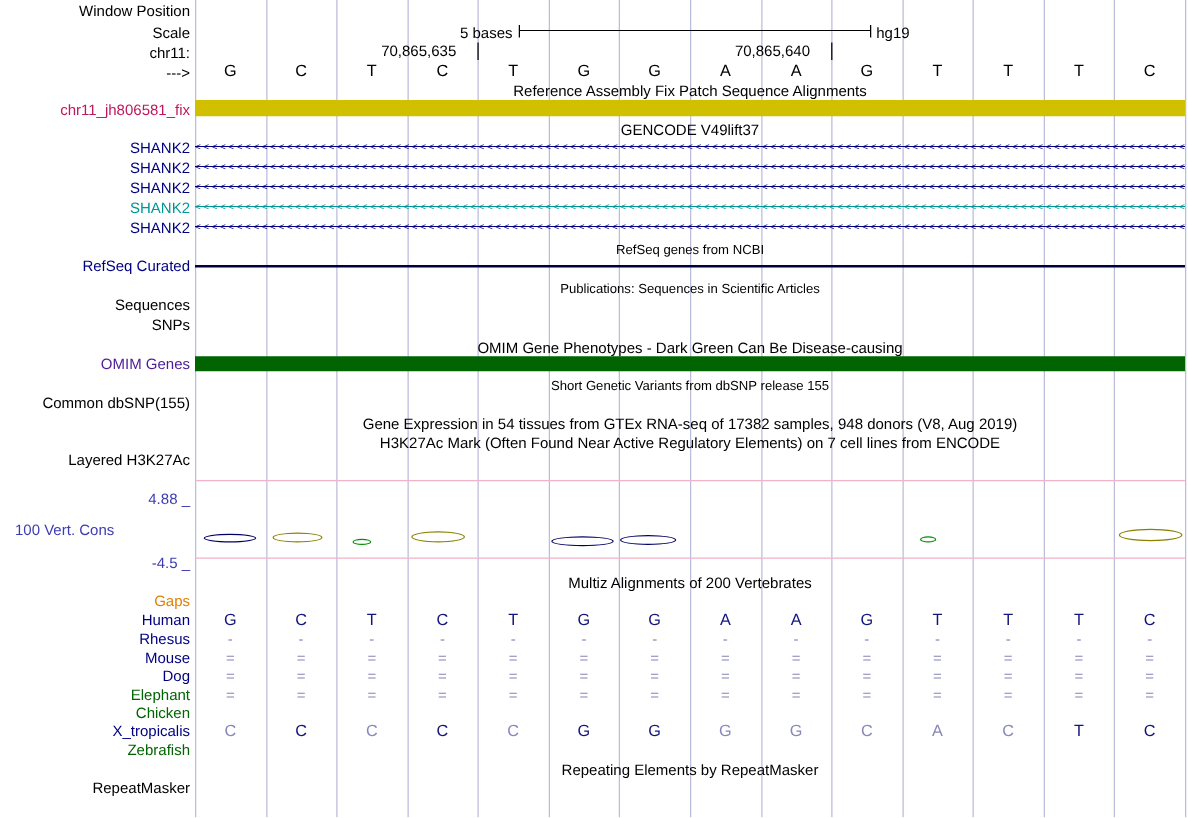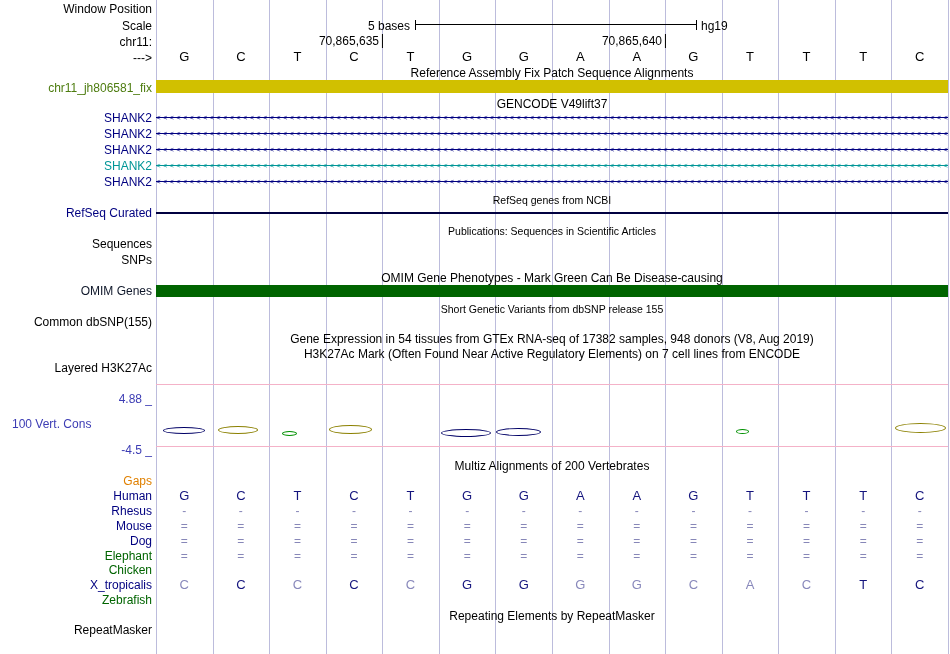--- a/index.html
+++ b/index.html
@@ -6,41 +6,41 @@
   html,body { background:#fff; }
   body { font-family:"Liberation Sans", sans-serif; }
   #screen { position:relative; width:950px; height:654px; background:#fff; overflow:hidden; }
 
   .vline { position:absolute; top:0; bottom:0; width:1px; background:#bcbcdc; }
   .pink  { position:absolute; left:156px; width:792px; height:1px; background:#f4b2c8; }
 
   .slabel { position:absolute; right:798px; height:14px; line-height:14px;
             font-size:12px; white-space:nowrap; color:#000; text-align:right; }
   .slabel.left { left:12px; right:auto; text-align:left; }
-  .c-fix   { color:#4d7c0f; }
+  .c-fix   { color:#be185d; }
   .c-navy  { color:#000080; }
   .c-teal  { color:#009697; }
-  .c-green { color:#0f172a; }
+  .c-green { color:#4c1d95; }
   .c-blue  { color:#3c3cb4; }
 
   .ctitle { position:absolute; left:156px; width:792px; text-align:center;
             font-size:12px; height:14px; line-height:14px; white-space:nowrap; color:#000; }
   .ctitle.small { font-size:10.5px; }
 
   #hdr { position:absolute; left:156px; top:1px; width:792px; display:flex;
          justify-content:center; gap:26px; font-size:12.5px; color:#000; white-space:nowrap; }
 
   .rtext { position:absolute; font-size:12px; height:14px; line-height:14px; white-space:nowrap; }
 
   #scalebar { position:absolute; left:415px; top:20px; width:282px; height:10px;
               border-left:1px solid #000; border-right:1px solid #000;
               background:linear-gradient(to bottom, transparent 4px, #000 4px, #000 5px, transparent 5px); }
 
   .postick { position:absolute; top:34px; height:14px; transform:translateX(-100%);
-             border-right:1px solid #000; padding-right:3px; display:flex; align-items:center;
+             border-right:1px solid #000; padding-right:17px; display:flex; align-items:center;
              font-size:12px; white-space:nowrap; }
 
   .baseltr { position:absolute; width:24px; margin-left:-12px; text-align:center;
              font-size:13px; color:#000; height:14px; line-height:14px; }
 
   #fix-bar { position:absolute; left:156px; top:80px; width:792px; height:13px; background:#d1c000; }
   #refseq-line { position:absolute; left:156px; top:212px; width:792px; height:2px; background:#000040; }
   #omim-bar { position:absolute; left:156px; top:285px; width:792px; height:12px; background:#006400; }
 
   .generow { position:absolute; left:156px; width:792px; height:10px; overflow:hidden;
@@ -120,21 +120,21 @@
   <div class="slabel" style="top:361px">Layered H3K27Ac</div>
   <div class="slabel c-blue" style="top:392px">4.88 _</div>
   <div class="slabel c-blue left" style="top:417px">100 Vert. Cons</div>
   <div class="slabel c-blue" style="top:443px">-4.5 _</div>
   <div class="slabel" style="top:623px">RepeatMasker</div>
 
   <div class="ctitle c-fix" style="top:66px">Reference Assembly Fix Patch Sequence Alignments</div>
   <div class="ctitle" style="top:97px">GENCODE V49lift37</div>
   <div class="ctitle small" style="top:193px">RefSeq genes from NCBI</div>
   <div class="ctitle small" style="top:224px">Publications: Sequences in Scientific Articles</div>
-  <div class="ctitle c-green" style="top:271px">OMIM Gene Phenotypes - Mark Green Can Be Disease-causing</div>
+  <div class="ctitle c-green" style="top:271px">OMIM Gene Phenotypes - Dark Green Can Be Disease-causing</div>
   <div class="ctitle small" style="top:302px">Short Genetic Variants from dbSNP release 155</div>
   <div class="ctitle" style="top:332px">Gene Expression in 54 tissues from GTEx RNA-seq of 17382 samples, 948 donors (V8, Aug 2019)</div>
   <div class="ctitle" style="top:347px">H3K27Ac Mark (Often Found Near Active Regulatory Elements) on 7 cell lines from ENCODE</div>
   <div class="ctitle c-blue" style="top:459px">Multiz Alignments of 200 Vertebrates</div>
   <div class="ctitle" style="top:609px">Repeating Elements by RepeatMasker</div>
 
   <div id="fix-bar"></div>
   <div id="gene-rows">
       <div class="generow" style="top: 113px; color: rgb(0, 0, 128);">&lt;&lt;&lt;&lt;&lt;&lt;&lt;&lt;&lt;&lt;&lt;&lt;&lt;&lt;&lt;&lt;&lt;&lt;&lt;&lt;&lt;&lt;&lt;&lt;&lt;&lt;&lt;&lt;&lt;&lt;&lt;&lt;&lt;&lt;&lt;&lt;&lt;&lt;&lt;&lt;&lt;&lt;&lt;&lt;&lt;&lt;&lt;&lt;&lt;&lt;&lt;&lt;&lt;&lt;&lt;&lt;&lt;&lt;&lt;&lt;&lt;&lt;&lt;&lt;&lt;&lt;&lt;&lt;&lt;&lt;&lt;&lt;&lt;&lt;&lt;&lt;&lt;&lt;&lt;&lt;&lt;&lt;&lt;&lt;&lt;&lt;&lt;&lt;&lt;&lt;&lt;&lt;&lt;&lt;&lt;&lt;&lt;&lt;&lt;&lt;&lt;&lt;&lt;&lt;&lt;&lt;&lt;&lt;&lt;&lt;&lt;&lt;&lt;&lt;&lt;&lt;&lt;&lt;&lt;&lt;&lt;&lt;&lt;&lt;&lt;&lt;&lt;&lt;&lt;&lt;&lt;&lt;&lt;&lt;&lt;&lt;&lt;&lt;&lt;&lt;&lt;&lt;&lt;&lt;&lt;&lt;&lt;&lt;&lt;&lt;&lt;&lt;&lt;&lt;&lt;&lt;&lt;&lt;&lt;&lt;&lt;&lt;&lt;&lt;&lt;&lt;&lt;&lt;&lt;&lt;</div>
       <div class="generow" style="top: 129px; color: rgb(0, 0, 128);">&lt;&lt;&lt;&lt;&lt;&lt;&lt;&lt;&lt;&lt;&lt;&lt;&lt;&lt;&lt;&lt;&lt;&lt;&lt;&lt;&lt;&lt;&lt;&lt;&lt;&lt;&lt;&lt;&lt;&lt;&lt;&lt;&lt;&lt;&lt;&lt;&lt;&lt;&lt;&lt;&lt;&lt;&lt;&lt;&lt;&lt;&lt;&lt;&lt;&lt;&lt;&lt;&lt;&lt;&lt;&lt;&lt;&lt;&lt;&lt;&lt;&lt;&lt;&lt;&lt;&lt;&lt;&lt;&lt;&lt;&lt;&lt;&lt;&lt;&lt;&lt;&lt;&lt;&lt;&lt;&lt;&lt;&lt;&lt;&lt;&lt;&lt;&lt;&lt;&lt;&lt;&lt;&lt;&lt;&lt;&lt;&lt;&lt;&lt;&lt;&lt;&lt;&lt;&lt;&lt;&lt;&lt;&lt;&lt;&lt;&lt;&lt;&lt;&lt;&lt;&lt;&lt;&lt;&lt;&lt;&lt;&lt;&lt;&lt;&lt;&lt;&lt;&lt;&lt;&lt;&lt;&lt;&lt;&lt;&lt;&lt;&lt;&lt;&lt;&lt;&lt;&lt;&lt;&lt;&lt;&lt;&lt;&lt;&lt;&lt;&lt;&lt;&lt;&lt;&lt;&lt;&lt;&lt;&lt;&lt;&lt;&lt;&lt;&lt;&lt;&lt;&lt;&lt;&lt;&lt;</div>

